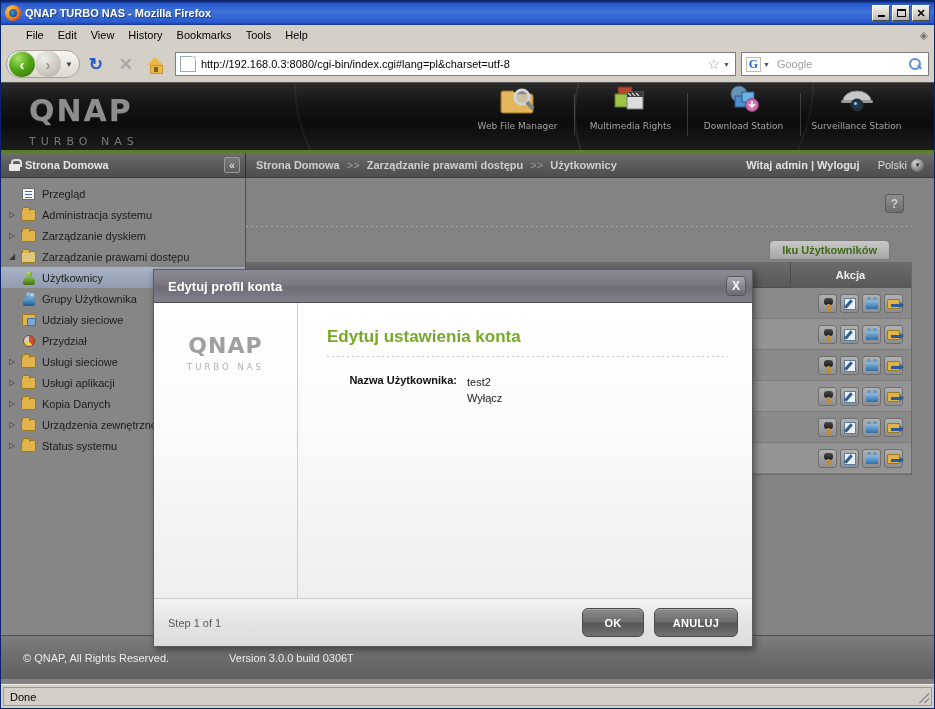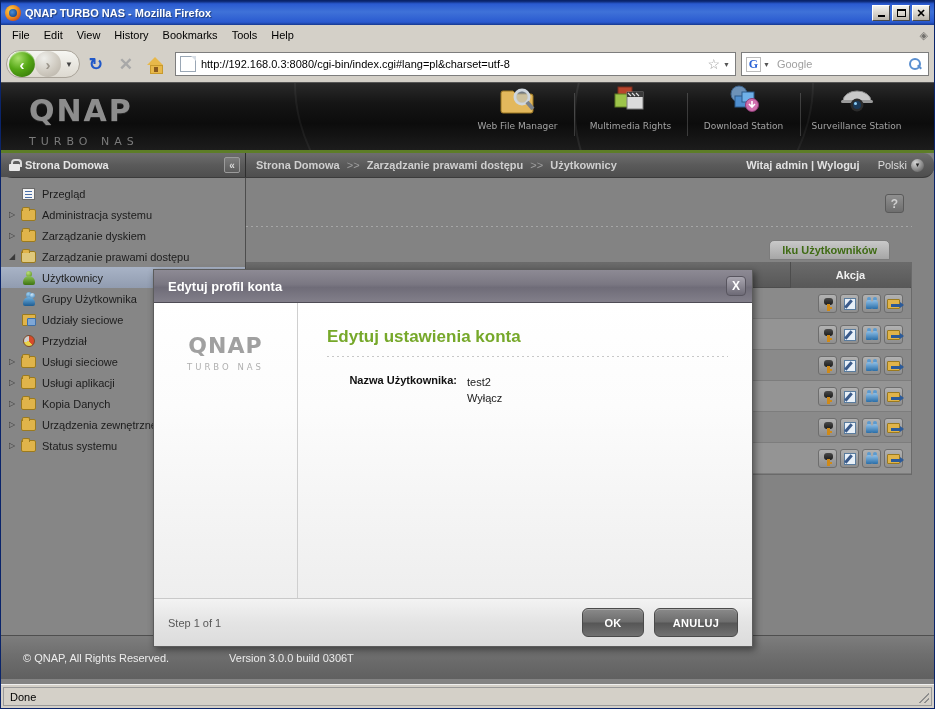--- a/index.html
+++ b/index.html
@@ -53,21 +53,21 @@
     font-family: "Liberation Sans", sans-serif;
   }
   .win-btn.close { margin-right: 2px; }
   .glyph-min { width:7px; height:2px; background:#000; margin-top:6px; }
   .glyph-max { width:9px; height:8px; border:1px solid #000; border-top-width:2px; }
   .glyph-x { font-size: 11px; font-weight: bold; }
 
   
   .menubar {
     height: 21px; background: #d4d0c8;
-    display: flex; align-items: center; padding-left: 4px;
+    display: flex; align-items: center; padding-left: 18px;
     flex: 0 0 21px;
     border-bottom: 1px solid #d4d0c8;
   }
   .menu-item {
     padding: 2px 7px; font-size: 11px; color: #000; cursor: default;
   }
   .menubar-right { margin-left:auto; padding-right: 6px; opacity:.45; }
 
   
   .navbar {
@@ -201,21 +201,21 @@
   }
   .app-ico { height: 34px; display:flex; align-items:center; justify-content:center; margin-bottom:4px;}
   .app-label { font-size: 9px; color:#a3a3a3; white-space:nowrap;
                font-family:"DejaVu Sans", sans-serif; }
 
   
   .subnav {
     height: 25px; display:flex; align-items:stretch;
     background: linear-gradient(to bottom, #6e6e6e 0%, #5a5a5a 50%, #4e4e4e 100%);
     border-bottom: 1px solid #3b3b3b;
-    color:#e6e6e6; font-size:11px; font-weight:bold;border-radius:11px;
+    color:#e6e6e6; font-size:11px; font-weight:bold;
   }
   .subnav-left {
     width: 245px; display:flex; align-items:center; padding-left:8px;
     border-right: 1px solid #2e2e2e;
     background: linear-gradient(to bottom, #6e6e6e 0%, #5a5a5a 50%, #4e4e4e 100%);
   }
   .lock-ico {
     width:11px;height:12px;margin-right:5px;position:relative;flex:0 0 11px;
   }
   .lock-ico::before{

